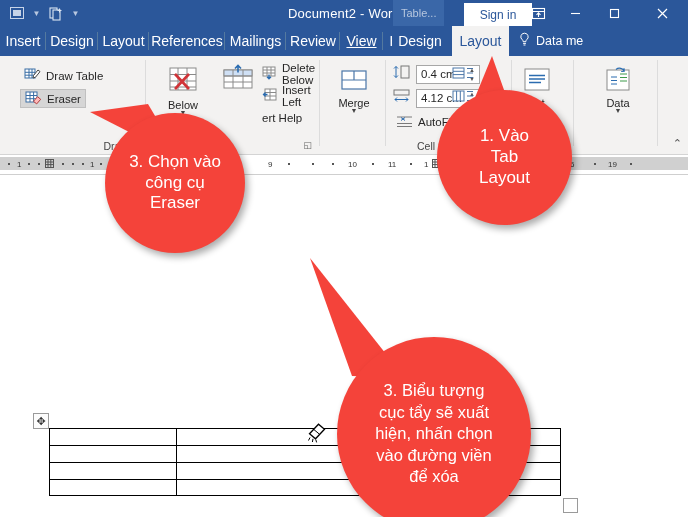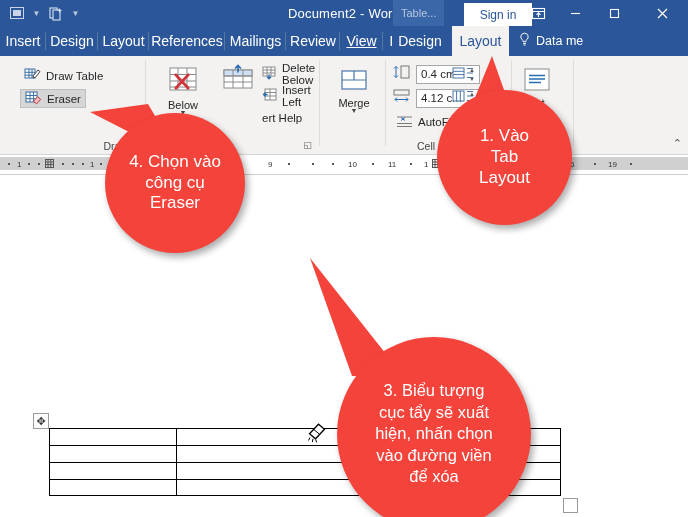--- a/index.html
+++ b/index.html
@@ -420,20 +420,35 @@
           <svg width="32" height="28" viewBox="0 0 32 28" fill="none" stroke="#7a7a7a" stroke-width="1">
             <rect x="4" y="3" width="24" height="21" fill="#ffffff" stroke="#8a8a8a"></rect>
             <path d="M8 9.5h16M8 13h16M8 16.5h12" stroke="#2b6cb0" stroke-width="1.4"></path>
           </svg>
         </span>
         <span class="lbl">ent</span>
       </div>
       <div class="grp-div" style="right:0;"></div>
     </div>
 
+    <div class="grp" style="left:578px;width:80px;">
+      <div class="bigbtn" style="left:14px;top:10px;width:52px;">
+        <span>
+          <svg width="30" height="28" viewBox="0 0 30 28" fill="none" stroke="#7a7a7a" stroke-width="1">
+            <rect x="4" y="4" width="22" height="20" fill="#ffffff" stroke="#8a8a8a"></rect>
+            <path d="M8 11h6M8 14.5h6M8 18h6" stroke="#2b6cb0"></path>
+            <path d="M17 8h7M17 11.5h7M17 15h7" stroke="#3c9a4a"></path>
+            <path d="M13 3.5c3-2.5 7-1 8 1.5M21 2.2l.2 3.1-3 .2" stroke="#2b6cb0" stroke-width="1.2"></path>
+          </svg>
+        </span>
+        <span class="lbl">Data</span>
+        <span class="cdrop">▼</span>
+      </div>
+      <div class="grp-div" style="right:0;"></div>
+    </div>
 
     <div style="position:absolute;right:6px;bottom:4px;font-size:11px;color:#555;">⌃</div>
   </div>
 
   <div class="ruler">
     <div class="ruler-bg-left"></div>
     <div class="ruler-bg-mid"></div>
     <div class="ruler-bg-right"></div>
     <div class="ruler-ticks">
       <span class="rd" style="left:8px;"></span>
@@ -518,21 +533,21 @@
     </div>
   </div>
 
   <div class="callout">
     <div class="tail" style="left:88px;top:100px;">
       <svg width="130" height="90" viewBox="0 0 130 90">
         <path d="M2 12 L92 58 L60 4 Z" fill="#f4433a"></path>
       </svg>
     </div>
     <div class="bubble" style="left:105px;top:113px;width:140px;height:140px;">
-      <span style="white-space:pre-line;">4. Chọn vào
+      <span style="white-space:pre-line;">3. Chọn vào
 công cụ
 Eraser</span>
     </div>
   </div>
 
   <div class="callout">
     <div class="tail" style="left:300px;top:258px;">
       <svg width="130" height="130" viewBox="0 0 130 130">
         <path d="M10 0 L105 120 L52 118 Z" fill="#f4433a"></path>
       </svg>

